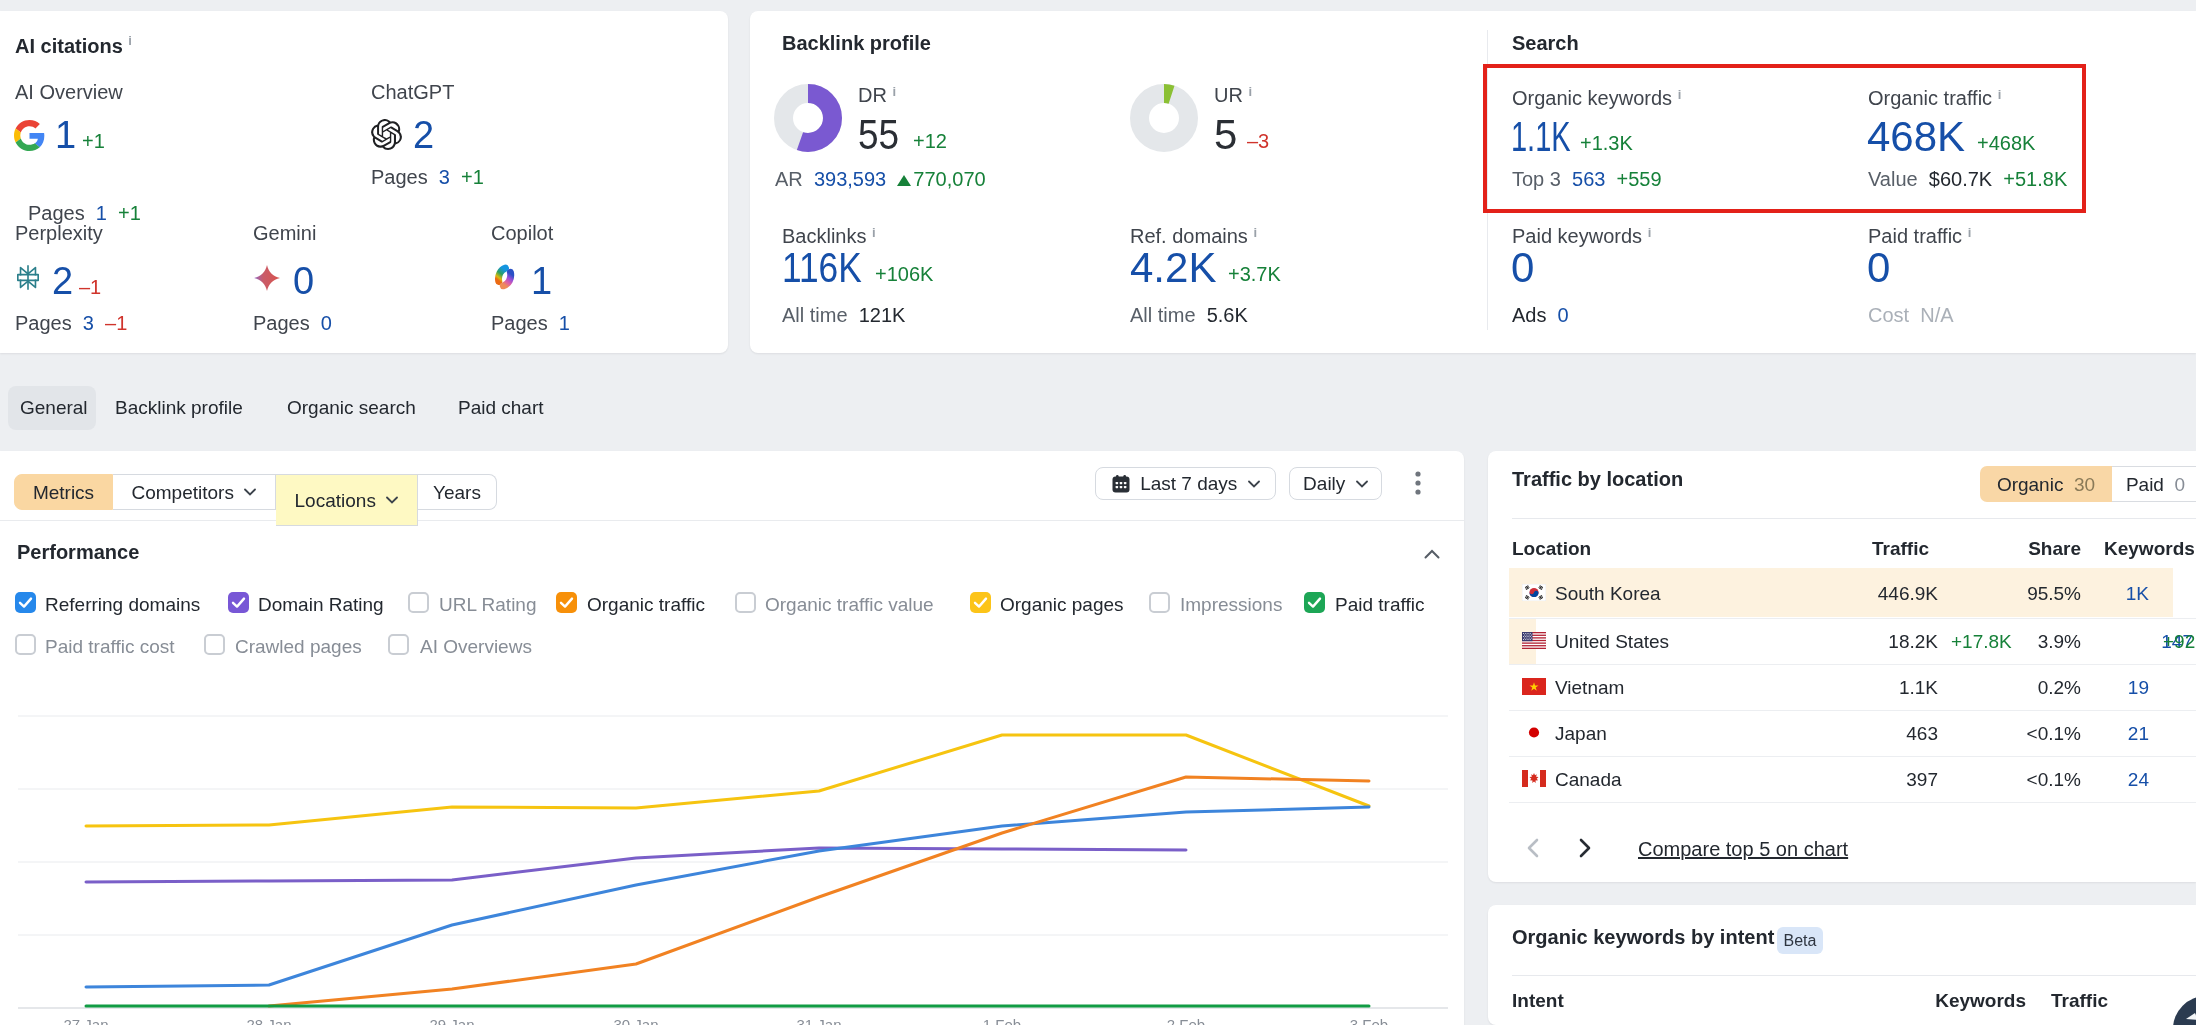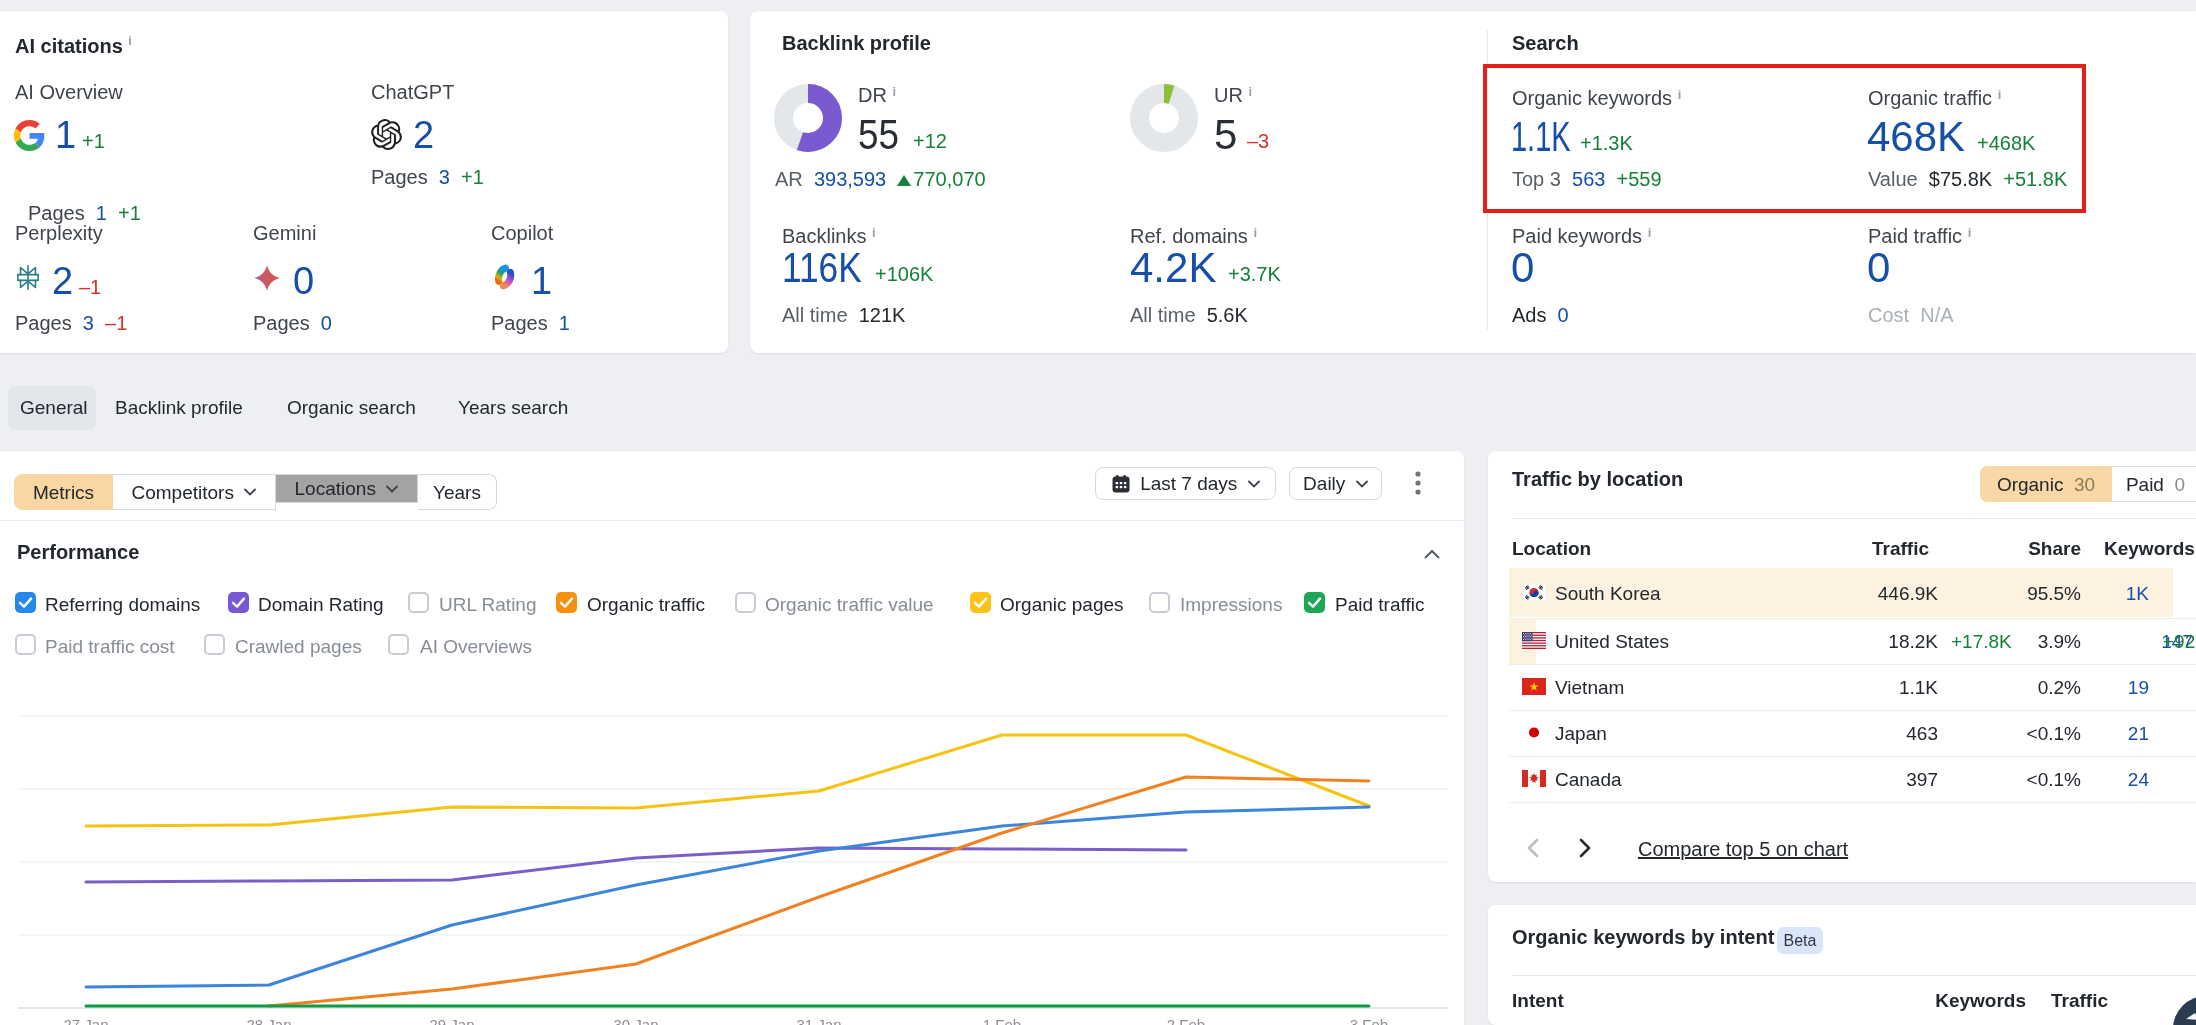--- a/index.html
+++ b/index.html
@@ -132,46 +132,46 @@
 
 <div class="a b t20 dark" style="left:1512px;top:33px;">Search</div>
 <div class="a t20 lbl" style="left:1512px;top:85px;">Organic keywords <span class="info" style="vertical-align:6px;">i</span></div>
 <div class="a big blu" style="left:1511px;top:116px;transform:scaleX(.69);transform-origin:0 50%;">1.1K</div>
 <div class="a t20 grn" style="left:1580px;top:133px;">+1.3K</div>
 <div class="a t20" style="left:1512px;top:169px;color:#585f68;">Top 3&nbsp; <span class="blu">563</span>&nbsp; <span class="grn">+559</span></div>
 
 <div class="a t20 lbl" style="left:1868px;top:85px;">Organic traffic <span class="info" style="vertical-align:6px;">i</span></div>
 <div class="a big blu" style="left:1867px;top:116px;">468K</div>
 <div class="a t20 grn" style="left:1977px;top:133px;">+468K</div>
-<div class="a t20" style="left:1868px;top:169px;color:#585f68;">Value&nbsp; <span class="dark">$75.8K</span>&nbsp; <span class="grn">+51.8K</span></div>
+<div class="a t20" style="left:1868px;top:169px;color:#585f68;">Value&nbsp; <span class="dark">$60.7K</span>&nbsp; <span class="grn">+51.8K</span></div>
 
 <div class="a t20 lbl" style="left:1512px;top:223px;">Paid keywords <span class="info" style="vertical-align:6px;">i</span></div>
 <div class="a big blu" style="left:1511px;top:247px;">0</div>
 <div class="a t20" style="left:1512px;top:305px;color:#585f68;"><span class="dark">Ads</span>&nbsp; <span class="blu">0</span></div>
 
 <div class="a t20 lbl" style="left:1868px;top:223px;">Paid traffic <span class="info" style="vertical-align:6px;">i</span></div>
 <div class="a big blu" style="left:1867px;top:247px;">0</div>
 <div class="a t20" style="left:1868px;top:305px;color:#aab0b8;">Cost&nbsp; N/A</div>
 
 <div class="a" style="left:1483px;top:64px;width:603px;height:149px;border:4px solid #e32119;z-index:50;"></div>
 
 <div class="a" style="left:8px;top:386px;width:88px;height:44px;background:#e2e5e9;border-radius:8px;"></div>
 <div class="a t19 dark" style="left:20px;top:398px;">General</div>
 <div class="a t19 dark" style="left:115px;top:398px;">Backlink profile</div>
 <div class="a t19 dark" style="left:287px;top:398px;">Organic search</div>
-<div class="a t19 dark" style="left:458px;top:398px;">Years search</div>
+<div class="a t19 dark" style="left:458px;top:398px;">Paid chart</div>
 
 <div class="card" style="left:0;top:451px;width:1464px;height:574px;border-radius:0 8px 0 0;"></div>
 
 <div class="a" style="left:14px;top:474px;height:36px;display:flex;z-index:5;">
   <div class="chip t19 dark" style="position:static;background:#fad7a2;border:1px solid #fad7a2;border-radius:8px 0 0 8px;width:99px;height:36px;">Metrics</div>
   <div class="chip t19 dark" style="position:static;background:#fff;border:1px solid #d6dae0;border-left:none;width:163px;height:36px;">Competitors&nbsp;&nbsp;<svg width="12" height="8" viewBox="0 0 12 8">
         <path d="M1 1.5 L6 6.5 L11 1.5" fill="none" stroke="#3c434b" stroke-width="1.8" stroke-linecap="round"></path>
       </svg></div>
-  <div class="chip t19 dark" style="position:static;background:#a3a3a3;border:1px solid #d6dae0;border-left:none;width:142px;height:29px;">Locations&nbsp;&nbsp;<svg width="12" height="8" viewBox="0 0 12 8">
+  <div class="chip t19 dark" style="position:static;background:#fef9c3;border:1px solid #d6dae0;border-left:none;width:142px;height:52px;">Locations&nbsp;&nbsp;<svg width="12" height="8" viewBox="0 0 12 8">
         <path d="M1 1.5 L6 6.5 L11 1.5" fill="none" stroke="#3c434b" stroke-width="1.8" stroke-linecap="round"></path>
       </svg></div>
   <div class="chip t19 dark" style="position:static;background:#fff;border:1px solid #d6dae0;border-left:none;border-radius:0 8px 8px 0;width:79px;height:36px;">Years</div>
 </div>
 
 <div class="chip t19 dark" style="left:1095px;top:467px;width:181px;height:33px;background:#fff;border:1px solid #d6dae0;border-radius:8px;">
   <svg width="20" height="20" viewBox="0 0 20 20" style="margin-right:9px;">
       <rect x="1.5" y="2.5" width="17" height="16" rx="3" fill="#2a2f36"></rect>
       <rect x="5" y="1" width="2.6" height="4" rx="1.2" fill="#2a2f36"></rect>
       <rect x="12.4" y="1" width="2.6" height="4" rx="1.2" fill="#2a2f36"></rect>

